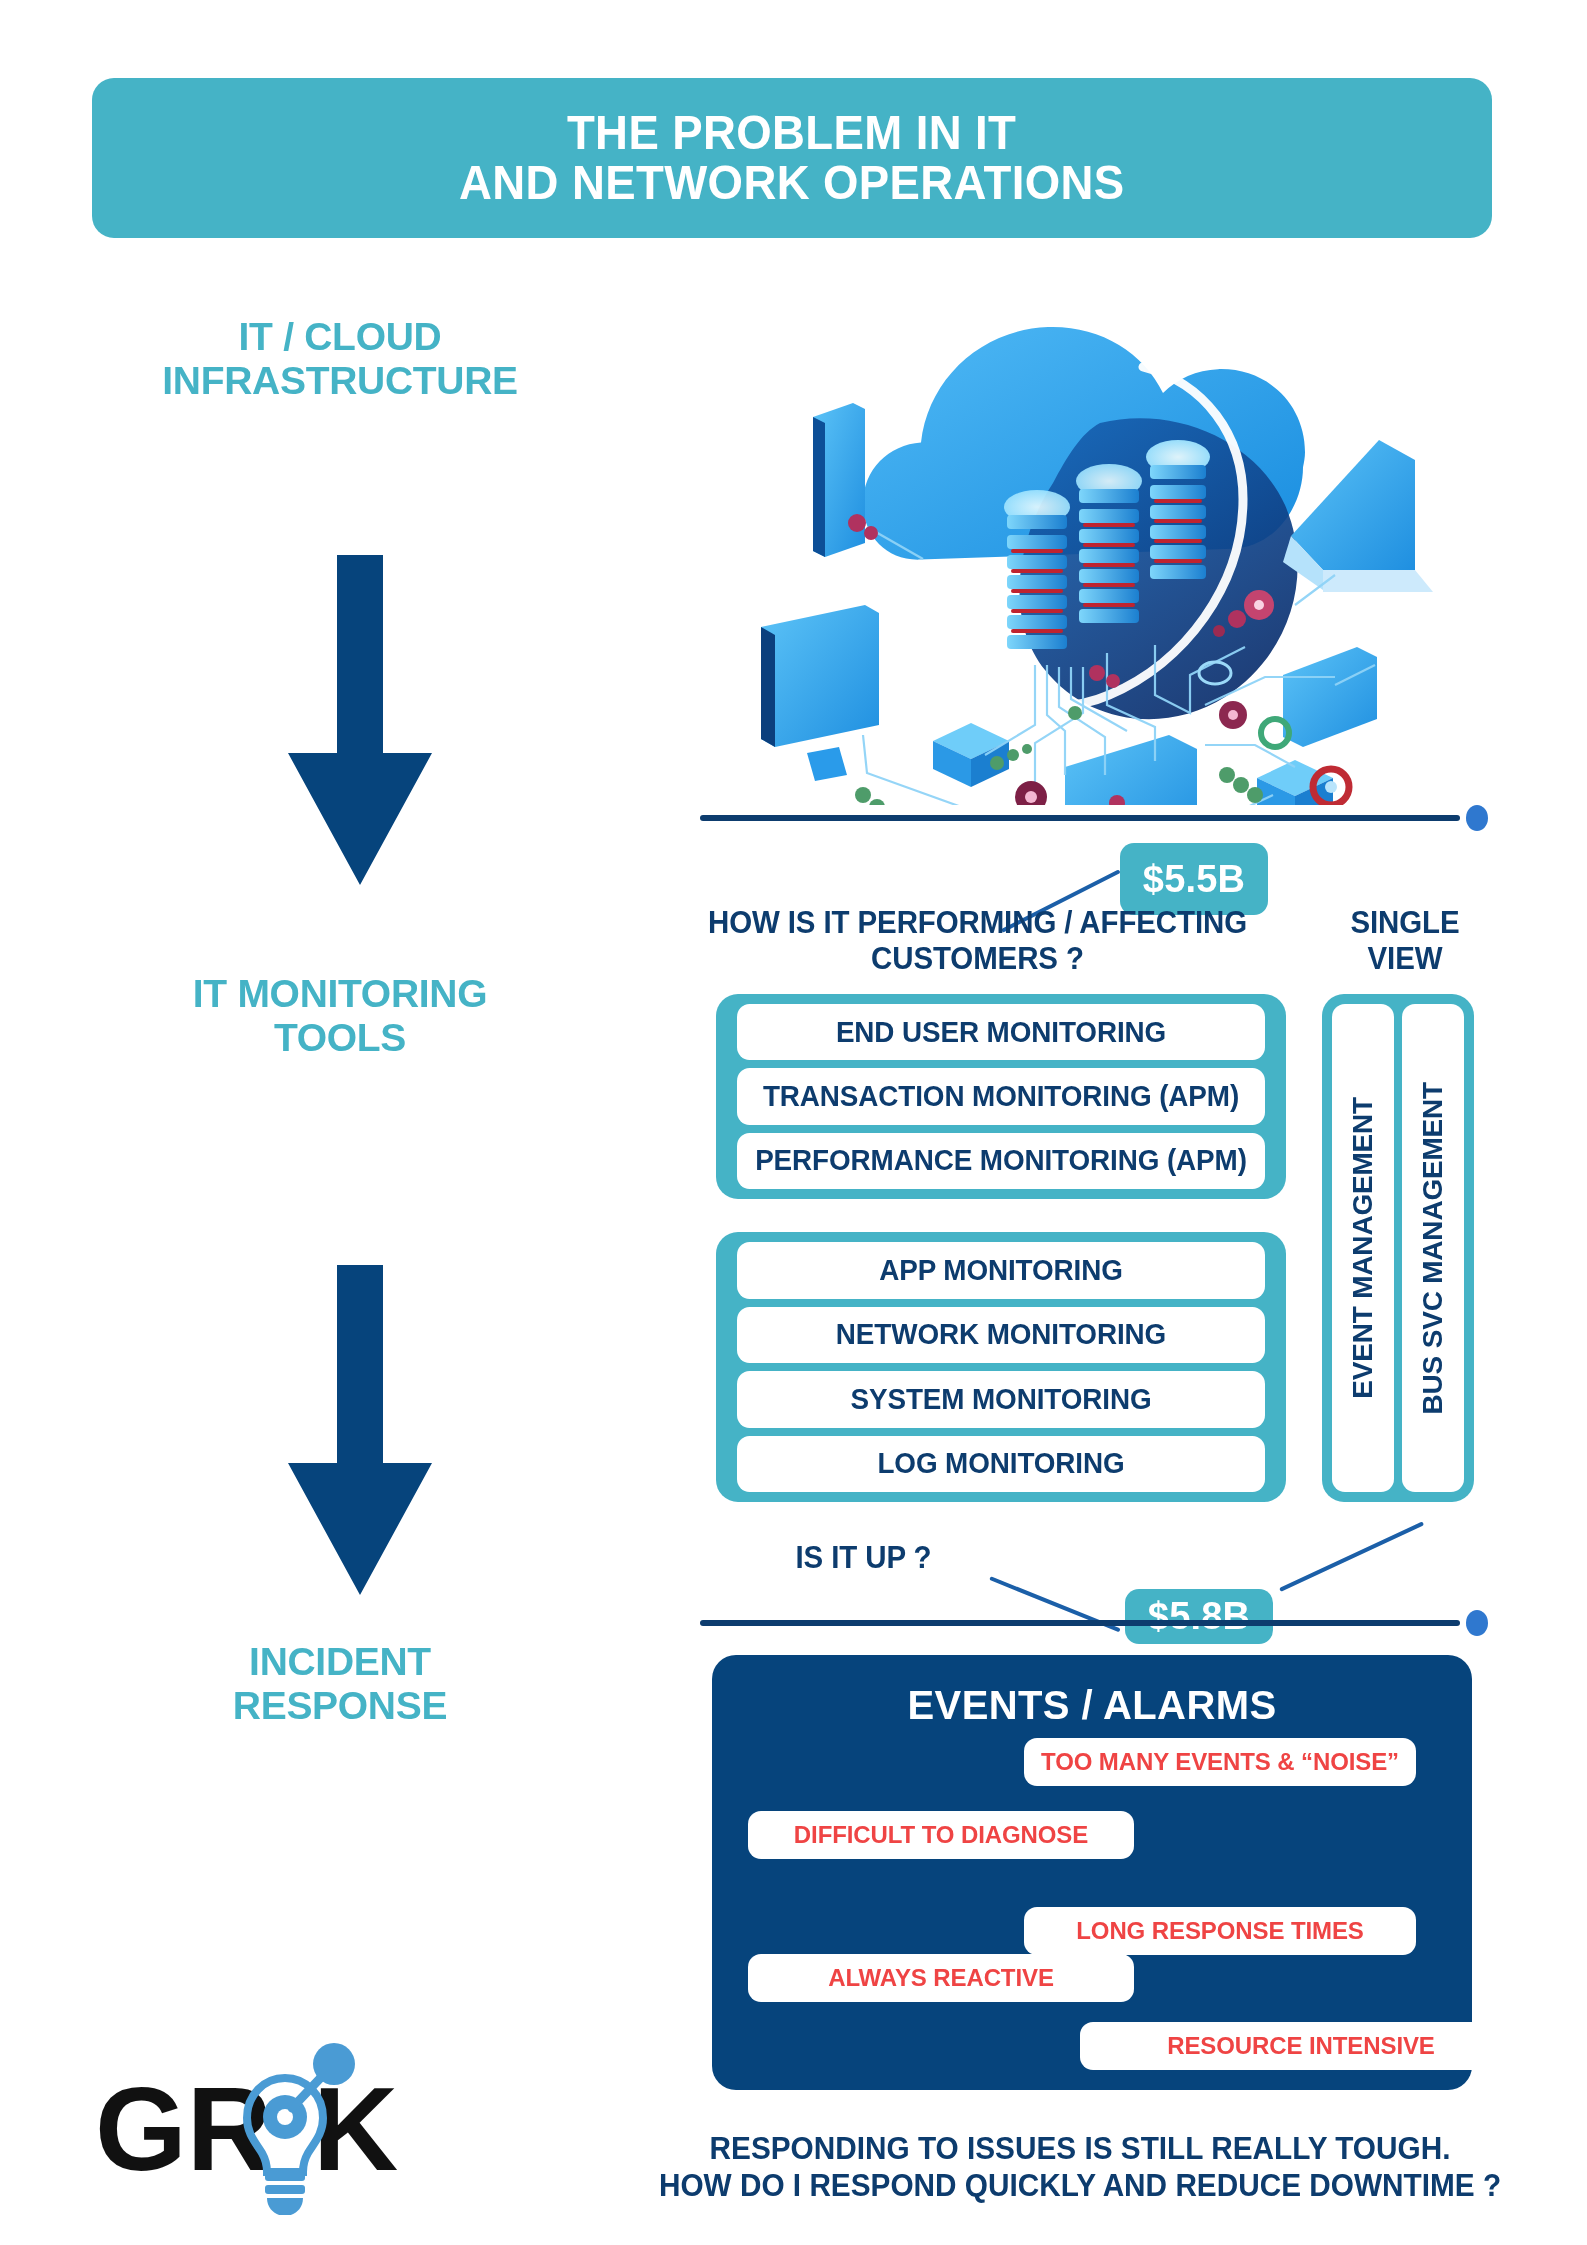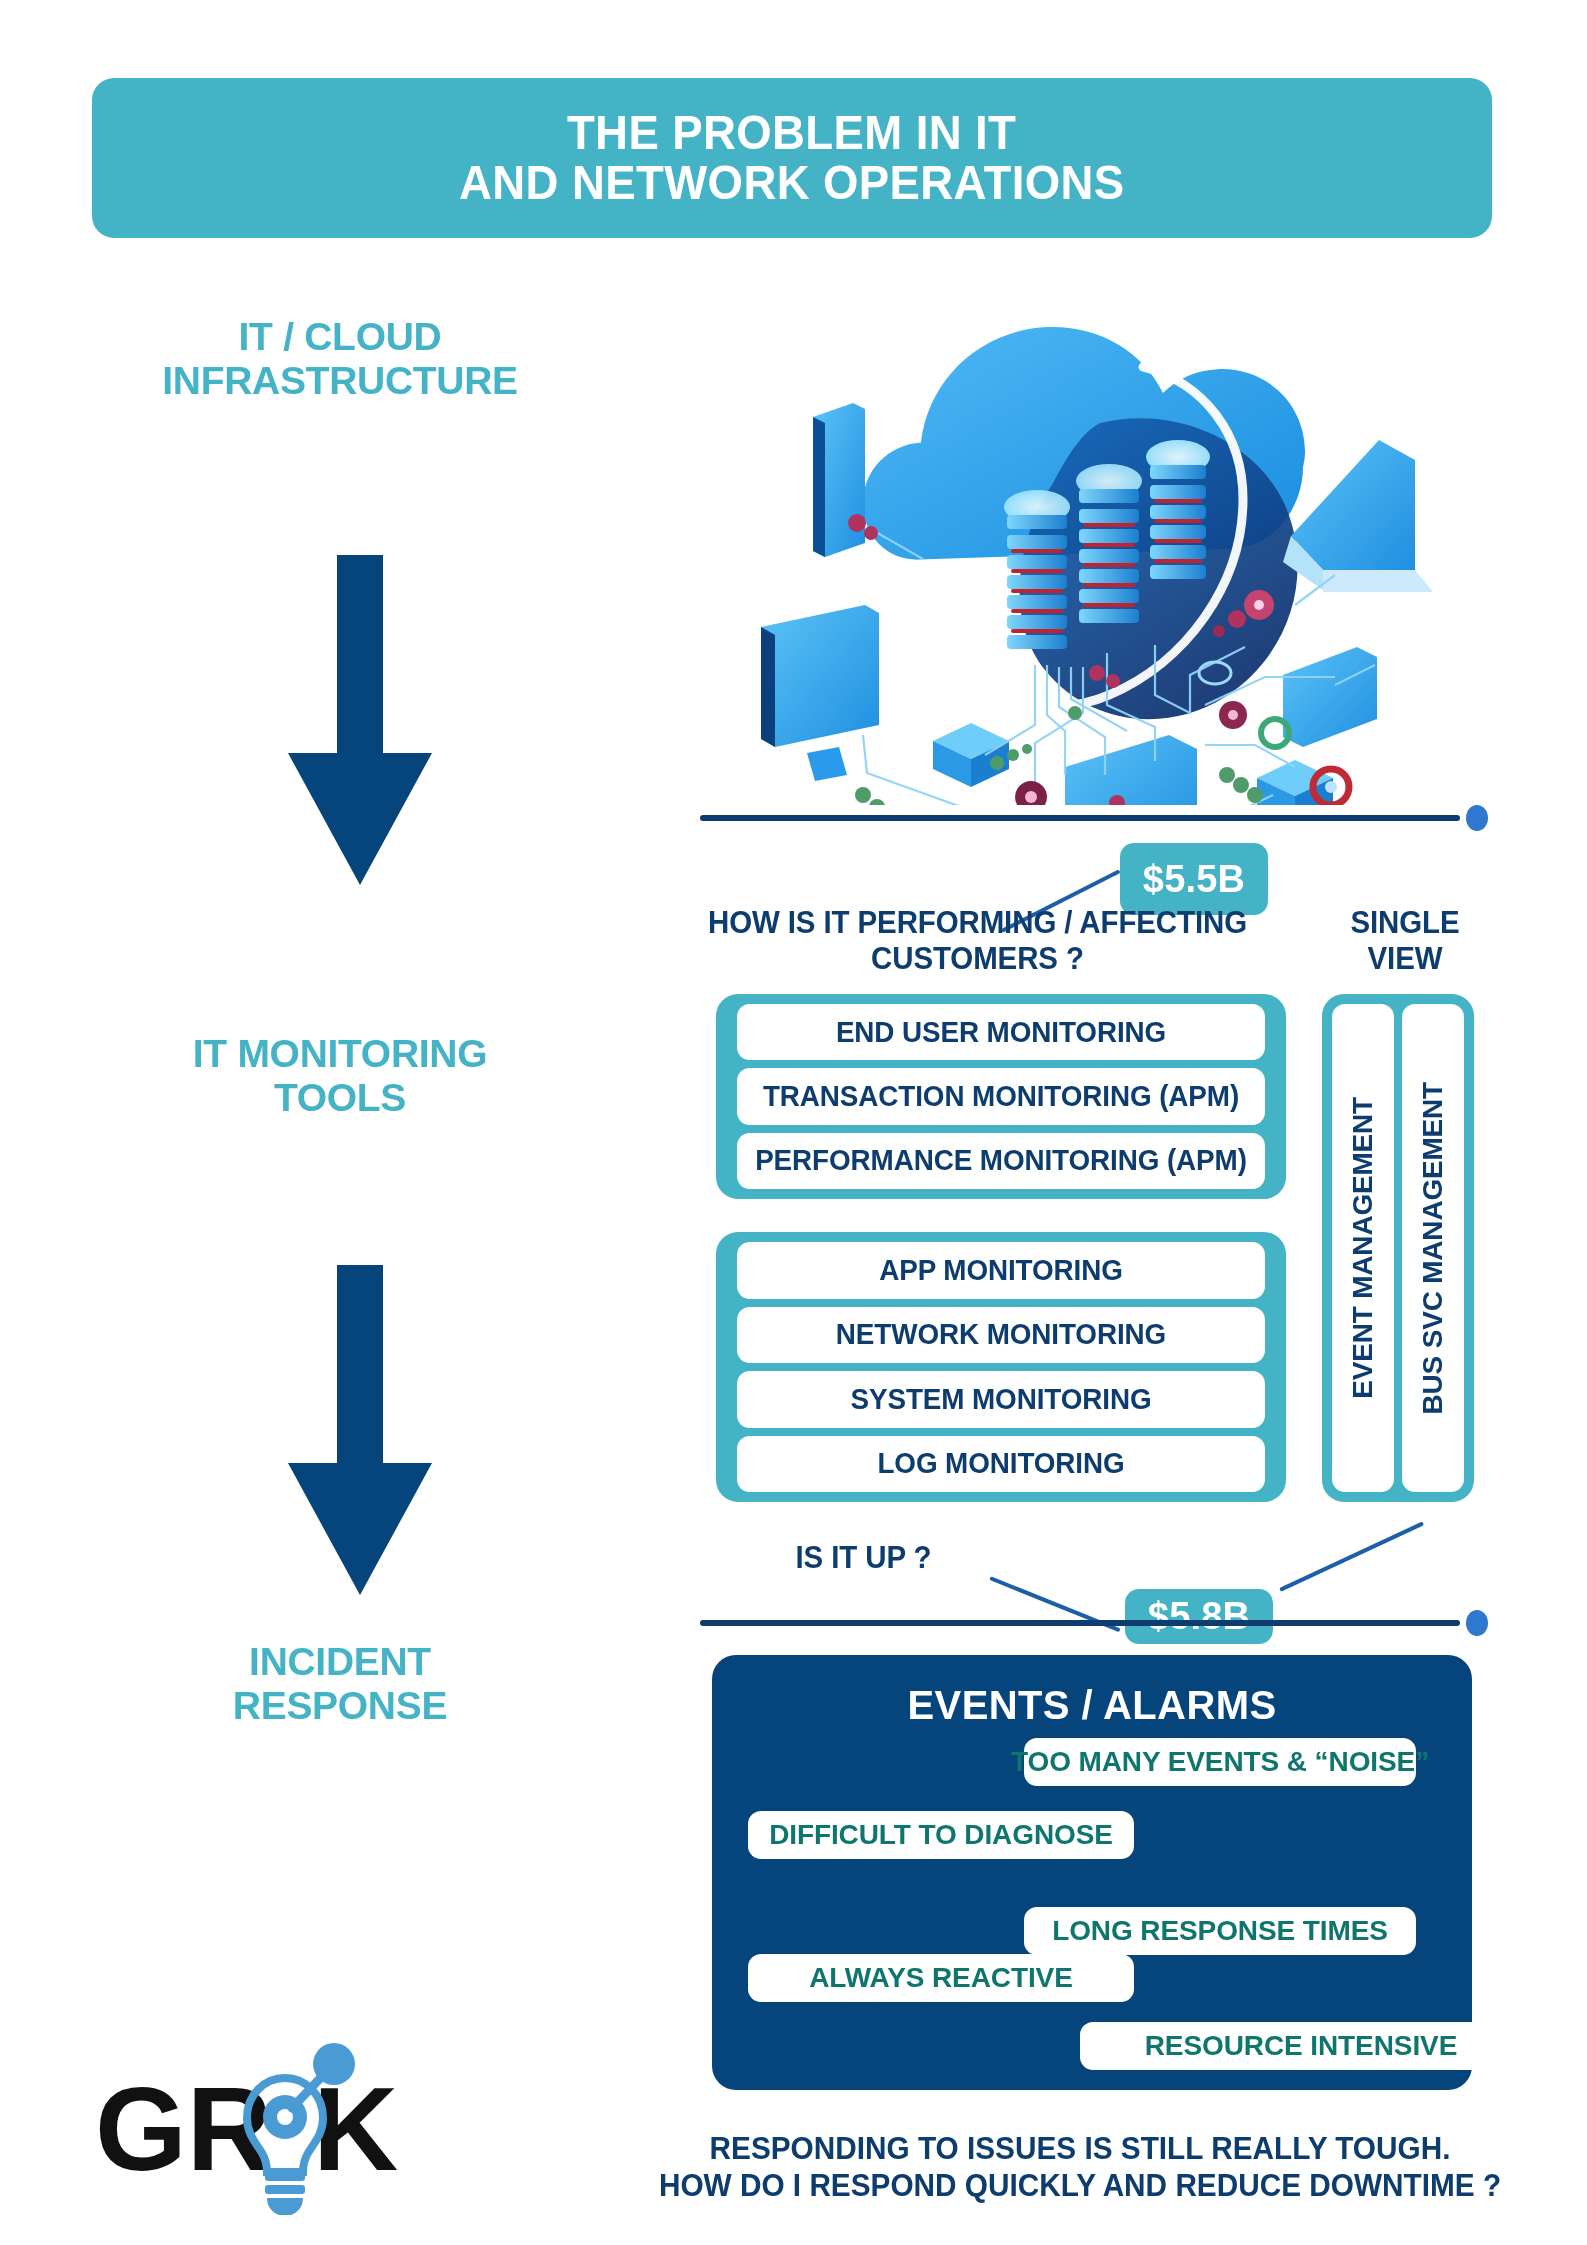--- a/index.html
+++ b/index.html
@@ -21,21 +21,21 @@
     transform:scaleX(0.93);transform-origin:center;white-space:nowrap;
   }
 
   
   .stage-label{
     position:absolute;text-align:center;color:#45b3c6;font-weight:bold;
     font-size:39px;line-height:1.12;letter-spacing:-0.3px;
     font-family:"Liberation Sans",sans-serif;
   }
   #stage-label-infrastructure{left:60px;top:315px;width:560px;}
-  #stage-label-monitoring{left:60px;top:1032px;width:560px;}
+  #stage-label-monitoring{left:60px;top:972px;width:560px;}
   #stage-label-incident{left:60px;top:1640px;width:560px;}
 
   
   .big-arrow{position:absolute;width:160px;height:330px;}
   #arrow-1{left:280px;top:555px;}
   #arrow-2{left:280px;top:1265px;}
 
   
   #cloud-illustration{position:absolute;left:735px;top:275px;width:735px;height:530px;}
 
@@ -114,21 +114,21 @@
     background:#06447c;border-radius:24px;
   }
   #events-title{
     position:absolute;left:0;top:28px;width:100%;text-align:center;
     color:#ffffff;font-weight:bold;font-size:40px;letter-spacing:0.4px;
     font-family:"Liberation Sans Narrow","Liberation Sans",sans-serif;
   }
   .event-pill{
     position:absolute;background:#ffffff;border-radius:13px;height:48px;
     display:flex;align-items:center;justify-content:center;
-    color:#0f766e;font-weight:bold;font-size:28px;letter-spacing:-0.1px;
+    color:#ef4444;font-weight:bold;font-size:24px;letter-spacing:-0.1px;
     padding:0 22px;box-sizing:border-box;white-space:nowrap;
     font-family:"Liberation Sans Narrow","Liberation Sans",sans-serif;
   }
   #event-pill-0{left:1024px;top:1738px;width:392px;}
   #event-pill-1{left:748px;top:1811px;width:386px;}
   #event-pill-2{left:1024px;top:1880px;width:392px;margin-top:27px;}
   #event-pill-3{left:748px;top:1954px;width:386px;}
   #event-pill-4{left:1080px;top:2022px;width:442px;}
 
   

